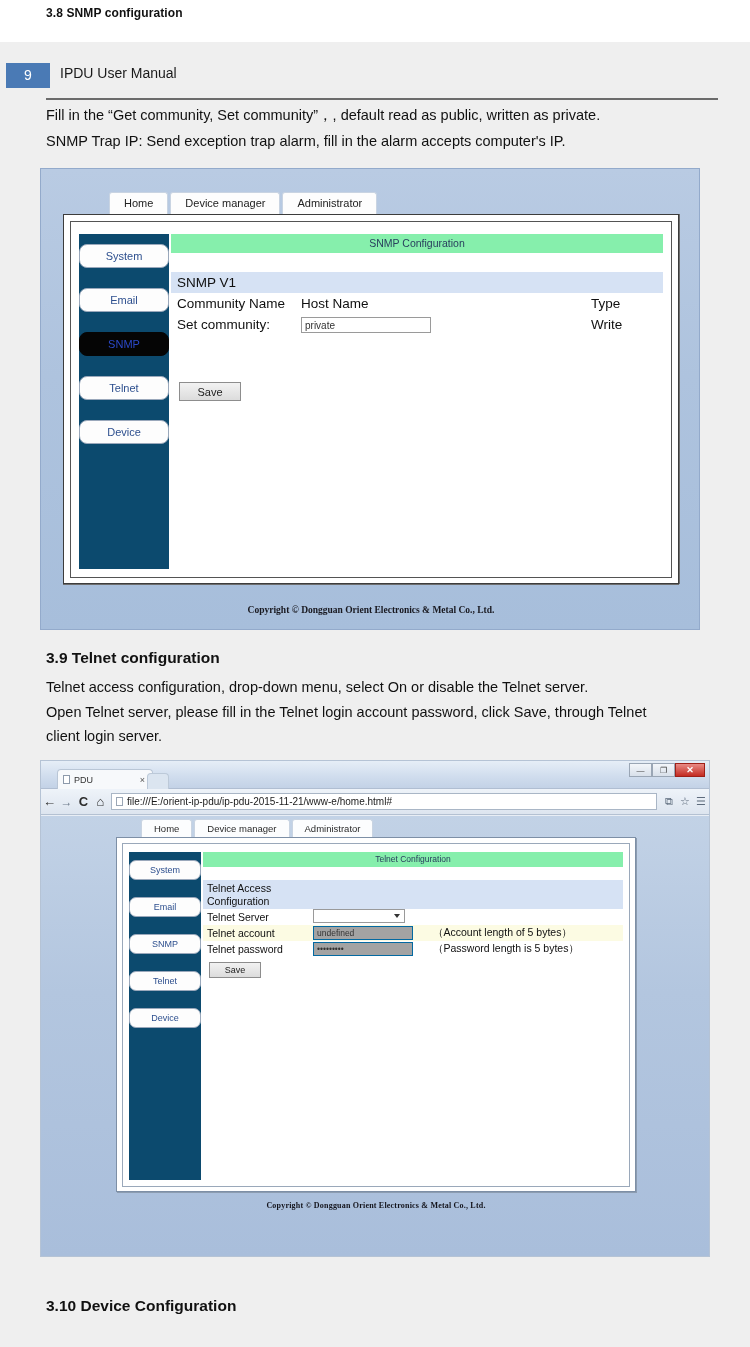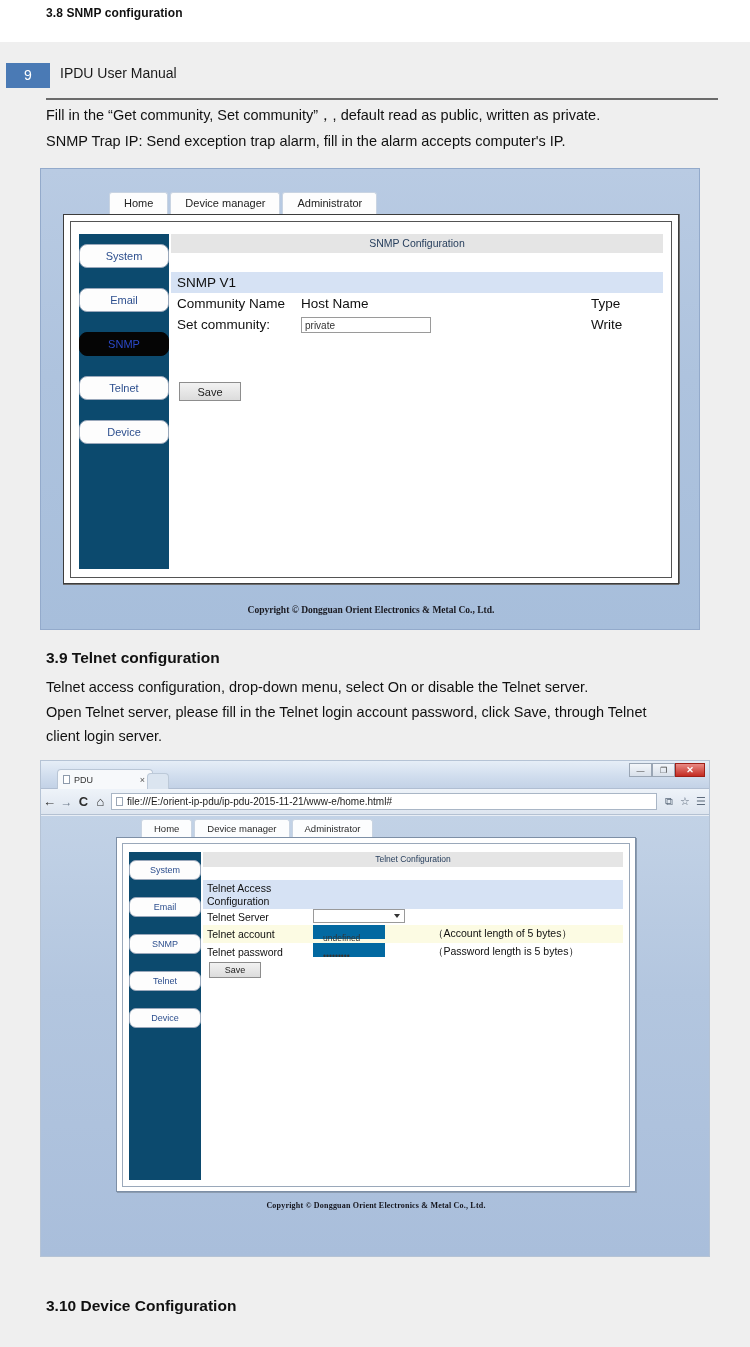--- a/index.html
+++ b/index.html
@@ -94,21 +94,21 @@
     font-size:11px; color:#2d4f8e; text-align:center; line-height:22px;
   }
   .side-btn.active{
     background:#050505; color:#2b49c9; border-color:#050505;
   }
   .panel-area{
     position:absolute; left:100px; top:0; right:0; bottom:0; background:#fff;
   }
   .panel-title{
     position:absolute; left:0px; top:12px; right:8px; height:19px;
-    background:#e5e5e5; color:#29405e;
+    background:#86efac; color:#29405e;
     font-size:10.5px; text-align:center; line-height:19px;
   }
 
   
   .snmp-table{
     position:absolute; left:0px; top:50px; right:8px;
     font-size:13.5px; color:#101010;
   }
   .snmp-row{ display:flex; height:21px; align-items:center; }
   .snmp-row.hdrband{ background:#d6e2f4; }
@@ -229,22 +229,22 @@
     font-size:10.5px; color:#0f0f0f;
   }
   .tn-row{ display:flex; align-items:center; min-height:16px; }
   .tn-row.band{ background:#d6e2f4; height:29px; }
   .tn-row.yellow{ background:#fcfbe3; }
   .tn-a{ width:110px; flex:none; padding-left:4px; line-height:13px; }
   .tn-b{ width:120px; flex:none; }
   .tn-c{ flex:1; }
   .tn-row.band .tn-b, .tn-row.band .tn-c{ background:#d6e2f4; height:29px; }
   .tn-field{
-    display:inline-block; width:72px; height:14px;
-    border:7px solid #0369a1; background:#a3a3a3;
+    display:inline-block; width:100px; height:14px;
+    border:1px solid #0369a1; background:#a3a3a3;
     font-size:8.5px; color:#333; line-height:13px; padding-left:3px;
   }
   .tn-select{
     display:inline-block; width:92px; height:14px;
     border:1px solid #9a9a9a; background:#ffffff;
     position:relative;
   }
   .tn-select .caret{
     position:absolute; right:4px; top:4px; width:0; height:0;
     border-left:3px solid transparent; border-right:3px solid transparent;

